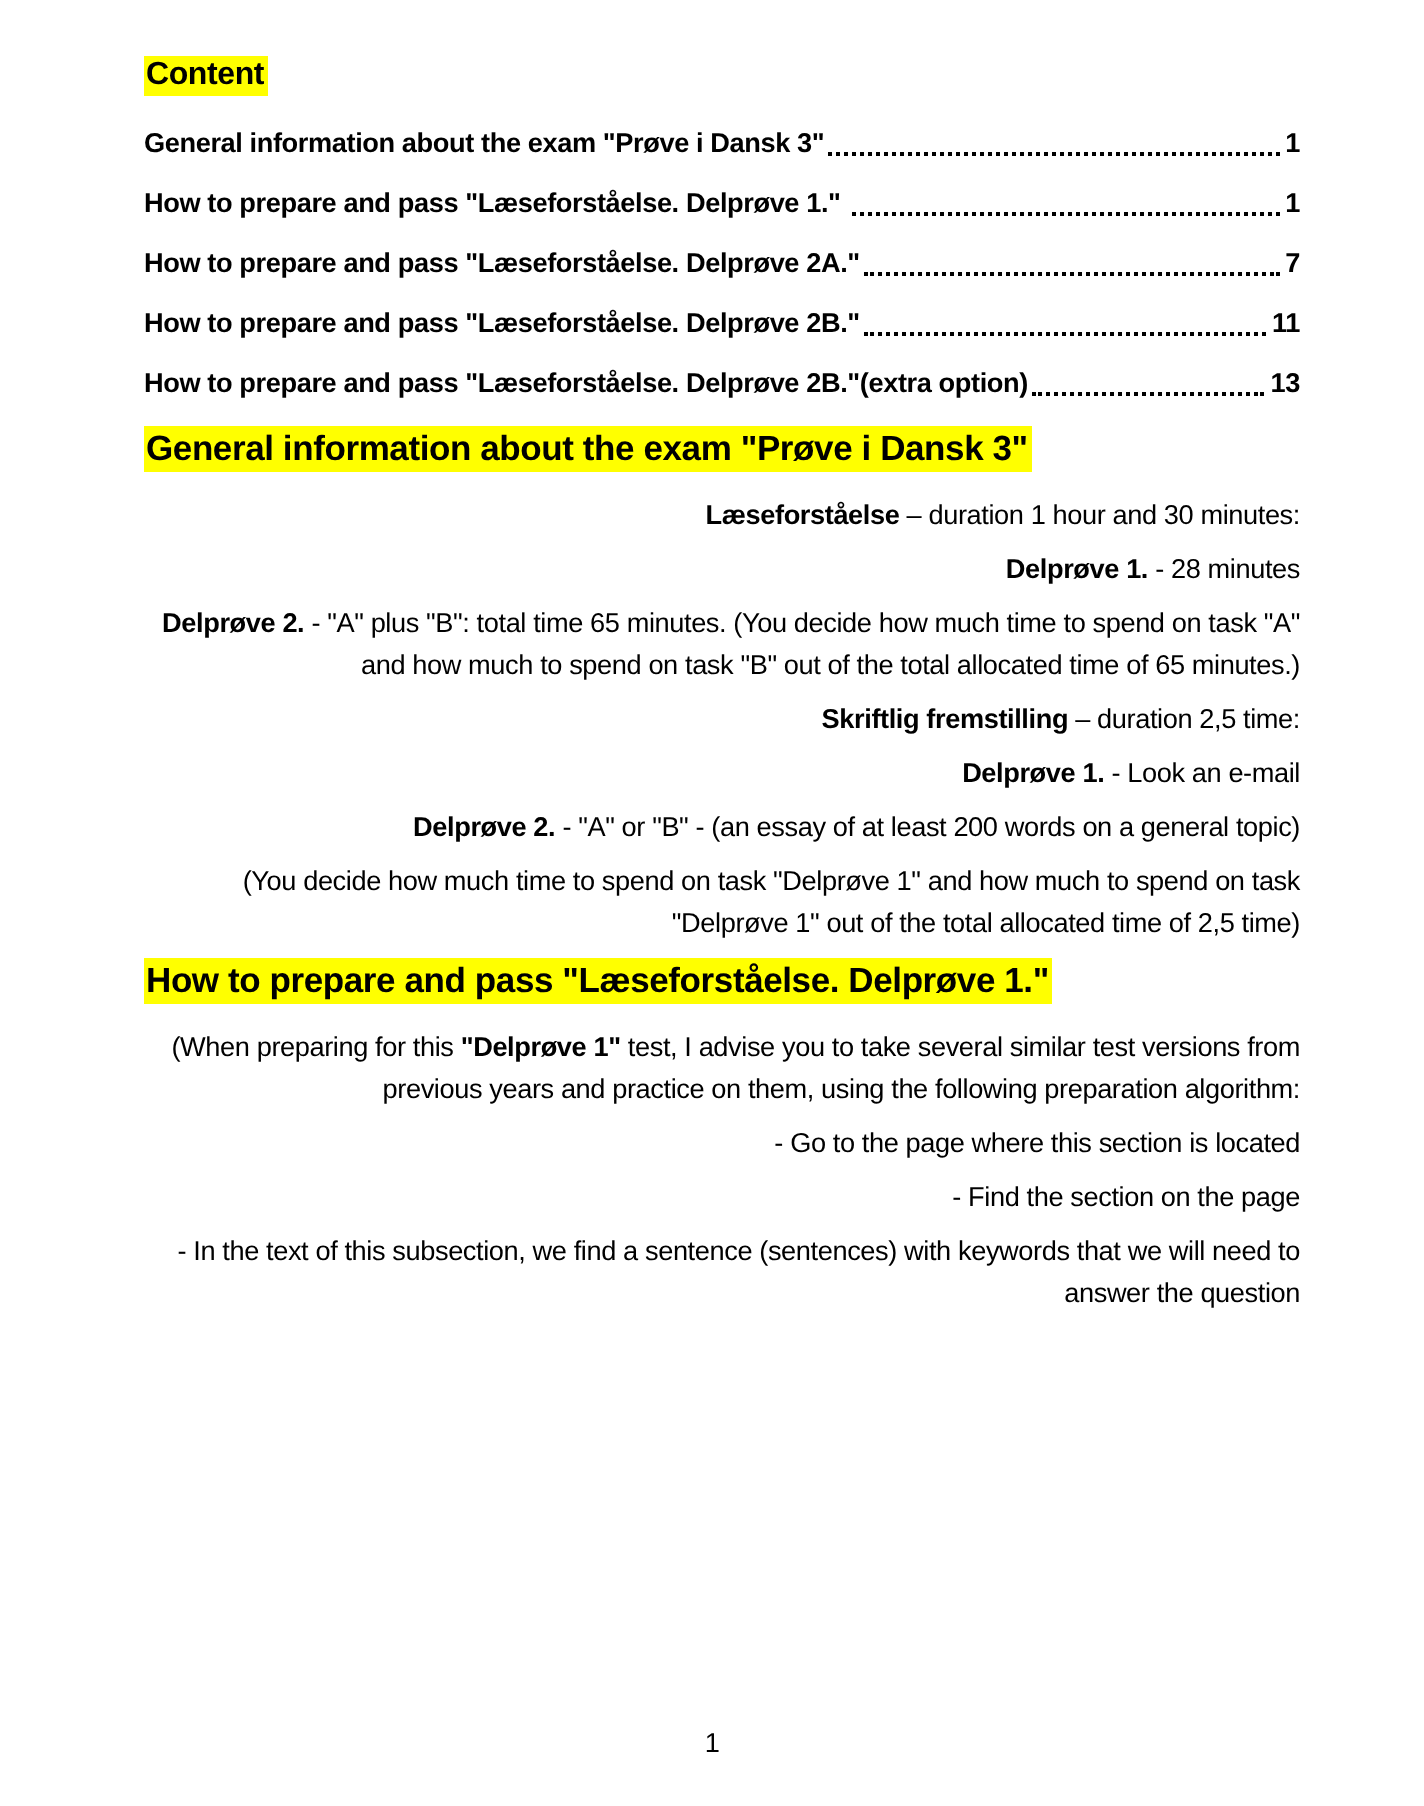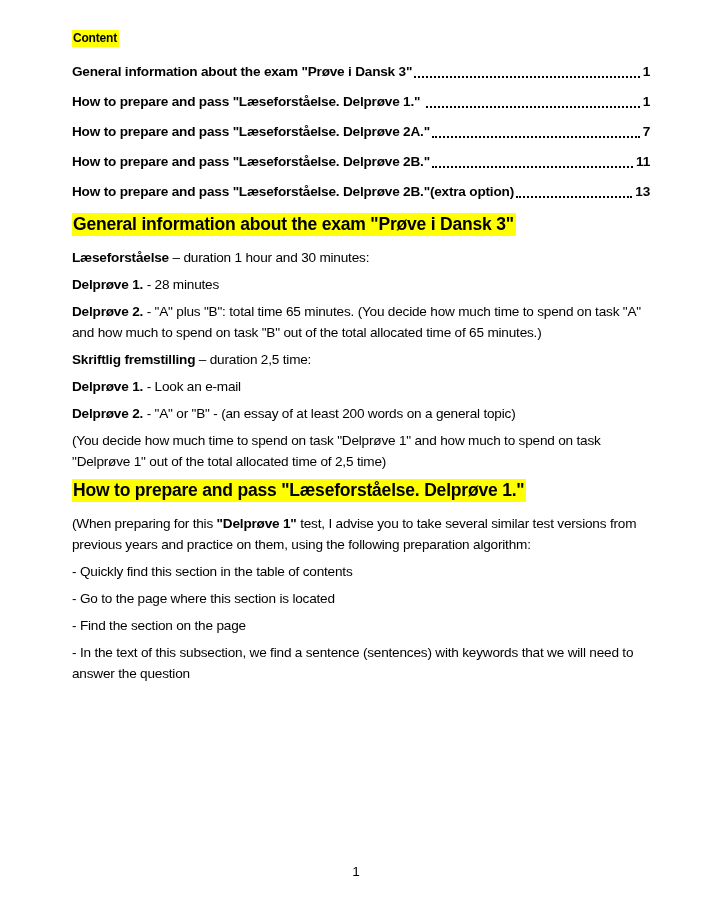--- a/index.html
+++ b/index.html
@@ -14,21 +14,21 @@
     background: #ffffff;
     font-family: "Liberation Sans", sans-serif;
     color: #000000;
     overflow: hidden;
     box-sizing: border-box;
     padding: 28px 62px 0 72px;
     letter-spacing: -0.2px;
   }
   
   .h1-title {
-    font-size: 12px;
+    font-size: 16px;
     font-weight: bold;
     line-height: 20px;
     margin: 0 0 14px 0;
   }
   .h2-title {
     font-size: 17.5px;
     font-weight: bold;
     line-height: 24px;
     margin: 2px 0 11px 0;
   }
@@ -52,20 +52,21 @@
     border-bottom: 2px dotted #000000;
     margin: 0 3px 3px 2px;
     align-self: flex-end;
   }
   .toc-page { flex: 0 0 auto; }
   
   .para {
     font-size: 13.6px;
     line-height: 21px;
     margin: 0 0 6px 0;
+    text-align: right;
   }
   .para b { letter-spacing: -0.2px; }
   .page-number {
     position: absolute;
     left: 0;
     right: 0;
     bottom: 24px;
     text-align: center;
     font-size: 13.6px;
   }
@@ -125,20 +126,19 @@
 
   <p class="para"><span>(You decide how much time to spend on task "Delprøve 1" and how much to spend on task "Delprøve 1" out of the total allocated time of 2,5 time)</span></p>
 
   <div class="h2-title">
     <span class="hl">How to prepare and pass "Læseforståelse. Delprøve 1."</span>
   </div>
 
 
   <p class="para"><span>(When preparing for this </span><b>"Delprøve 1"</b><span> test, I advise you to take several similar test versions from previous years and practice on them, using the following preparation algorithm:</span></p>
 
-  <p class="para">- Quickly find this section in the table of contents</p>
   <p class="para">- Go to the page where this section is located</p>
   <p class="para">- Find the section on the page</p>
   <p class="para">- In the text of this subsection, we find a sentence (sentences) with keywords that we will need to answer the question</p>
 
   <div class="page-number">1</div>
 
 </div>
 
 </body></html>

